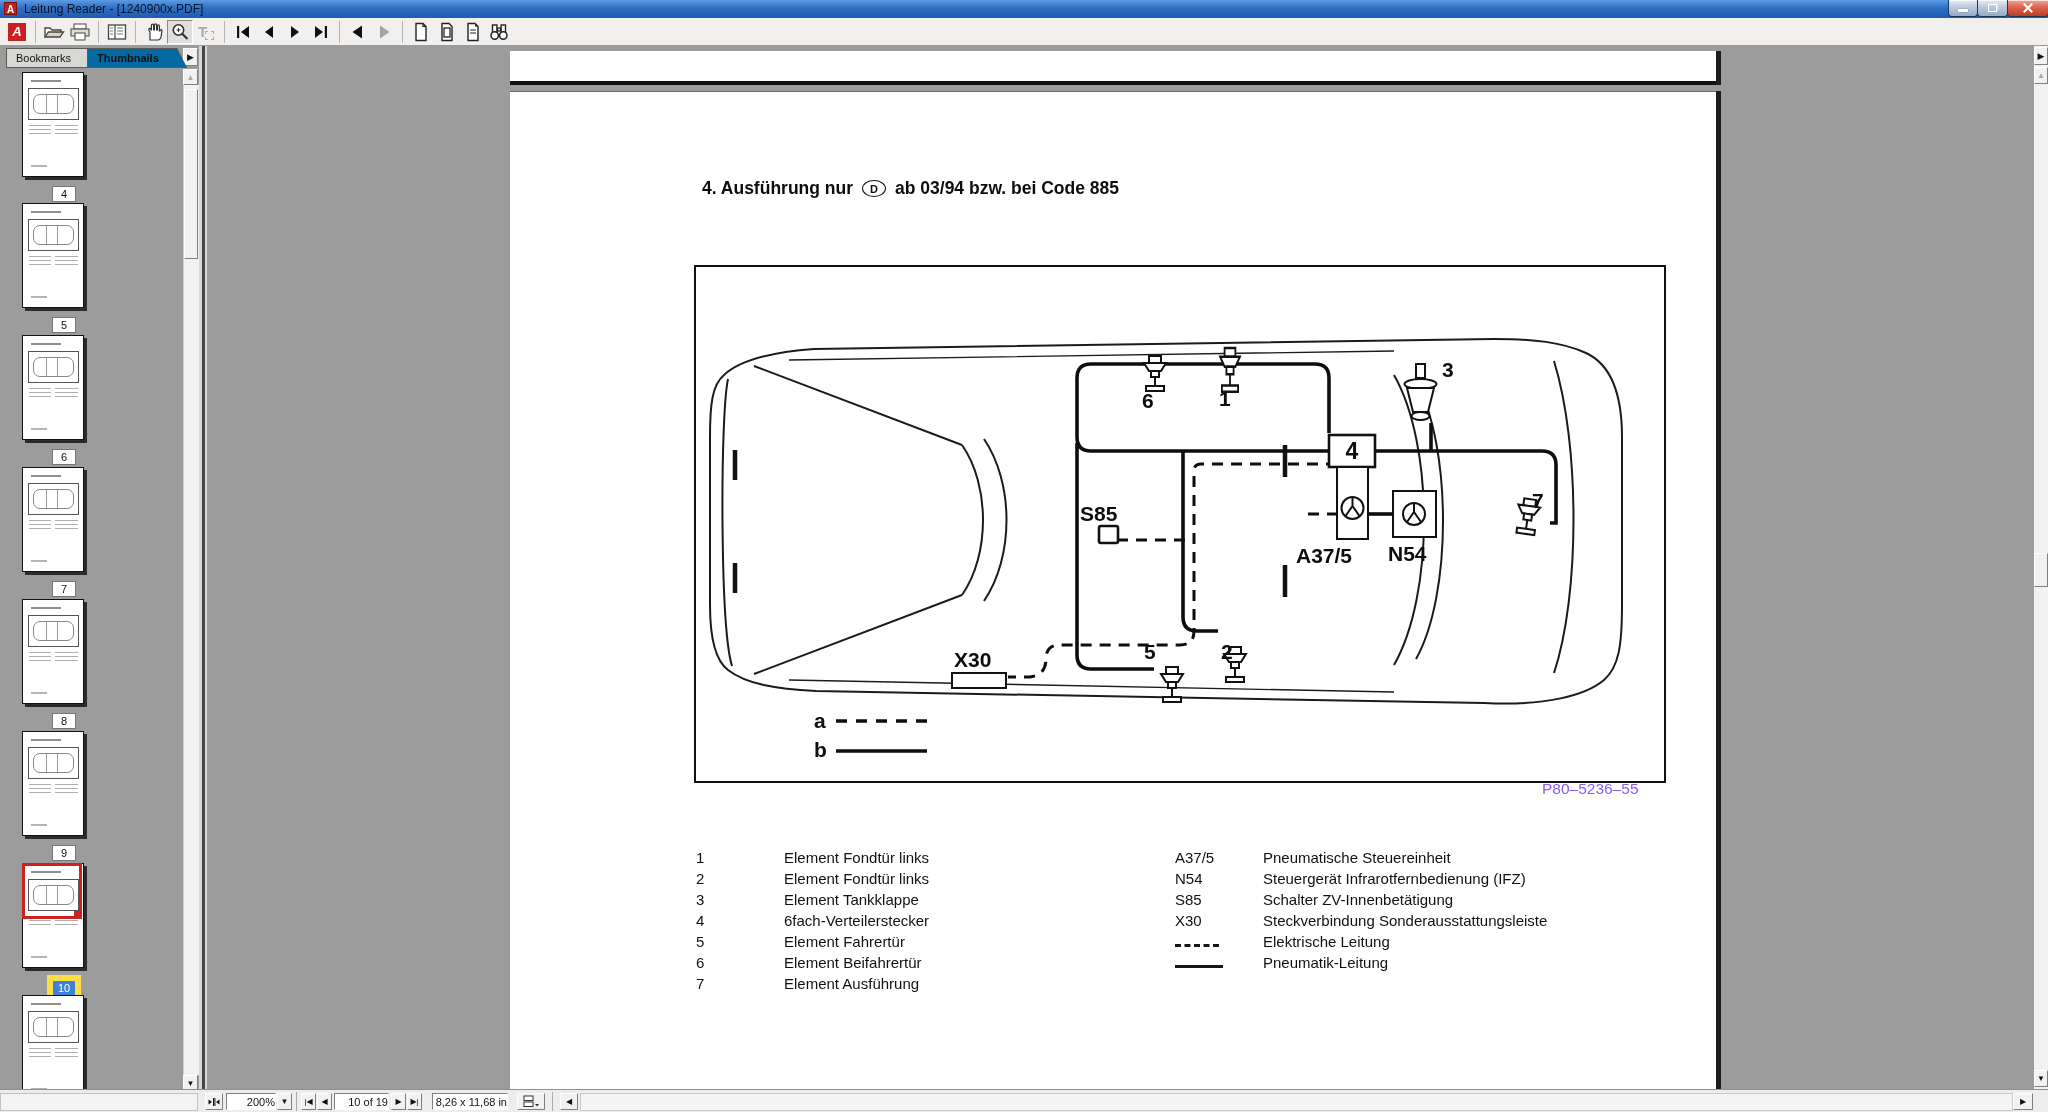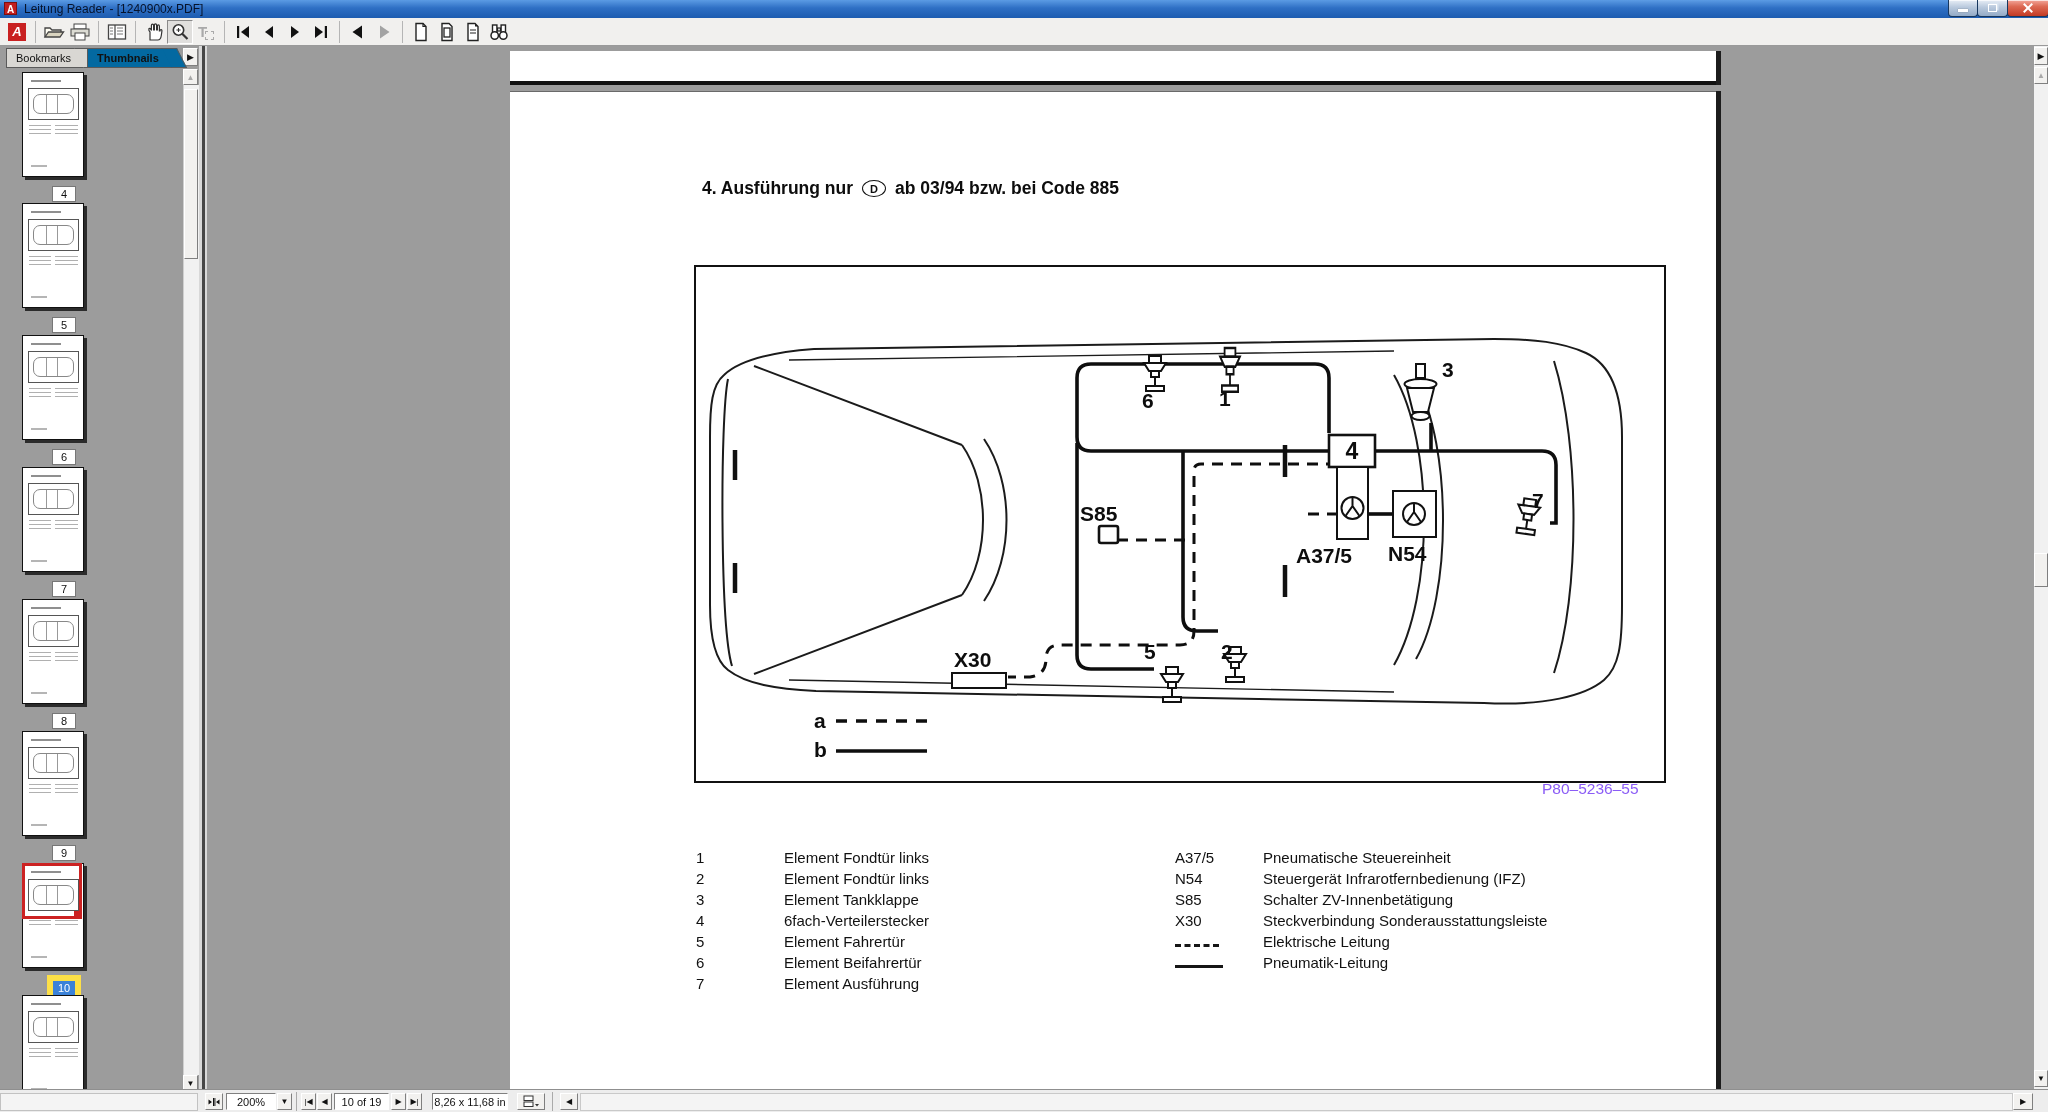--- a/index.html
+++ b/index.html
@@ -91,21 +91,21 @@
   #vscroll{position:absolute;left:2034px;top:46px;width:14px;height:1066px;background:#f1f1f1;}
   #vsArrowTop{left:0;top:1px;width:14px;height:18px;font-size:9px;}
   #vsUp{left:0;top:21px;width:14px;height:17px;}
   #vsThumb{position:absolute;left:0;top:507px;width:14px;height:34px;background:#f2f1ef;
       border:1px solid;border-color:#fff #7f7f7f #7f7f7f #fff;box-sizing:border-box;}
   #vsDn{left:0;top:1024px;width:14px;height:17px;}
   
   #statusbar{position:absolute;left:0;top:1089px;width:2048px;height:23px;background:#ededed;border-top:1px solid #8f8f8f;box-sizing:border-box;}
   #sideHTrack{position:absolute;left:0;top:3px;width:198px;height:18px;background:#f4f4f4;border:1px solid #c2c2c2;box-sizing:border-box;}
   .inset{position:absolute;top:3px;height:17px;background:#fff;border:1px solid;border-color:#808080 #fff #fff #808080;
-      font-size:11px;text-align:center;line-height:17px;color:#111;box-sizing:border-box;}
+      font-size:11px;text-align:right;line-height:17px;color:#111;box-sizing:border-box;}
   .st-btn{position:absolute;top:3px;height:17px;background:#f2f1ef;border:1px solid;border-color:#fff #7f7f7f #7f7f7f #fff;
       font-size:8px;display:flex;align-items:center;justify-content:center;color:#111;box-sizing:border-box;}
   .st-sep{position:absolute;top:2px;width:1px;height:19px;background:#aaa;}
   #hTrack{position:absolute;left:580px;top:3px;width:1433px;height:18px;background:#f4f4f4;border:1px solid #c9c9c9;box-sizing:border-box;}
   
   text{font-family:"Liberation Sans", sans-serif;}
   .dlabel{font-weight:bold;font-size:21px;fill:#0d0d0d;}
 </style>
 </head>
 <body>

